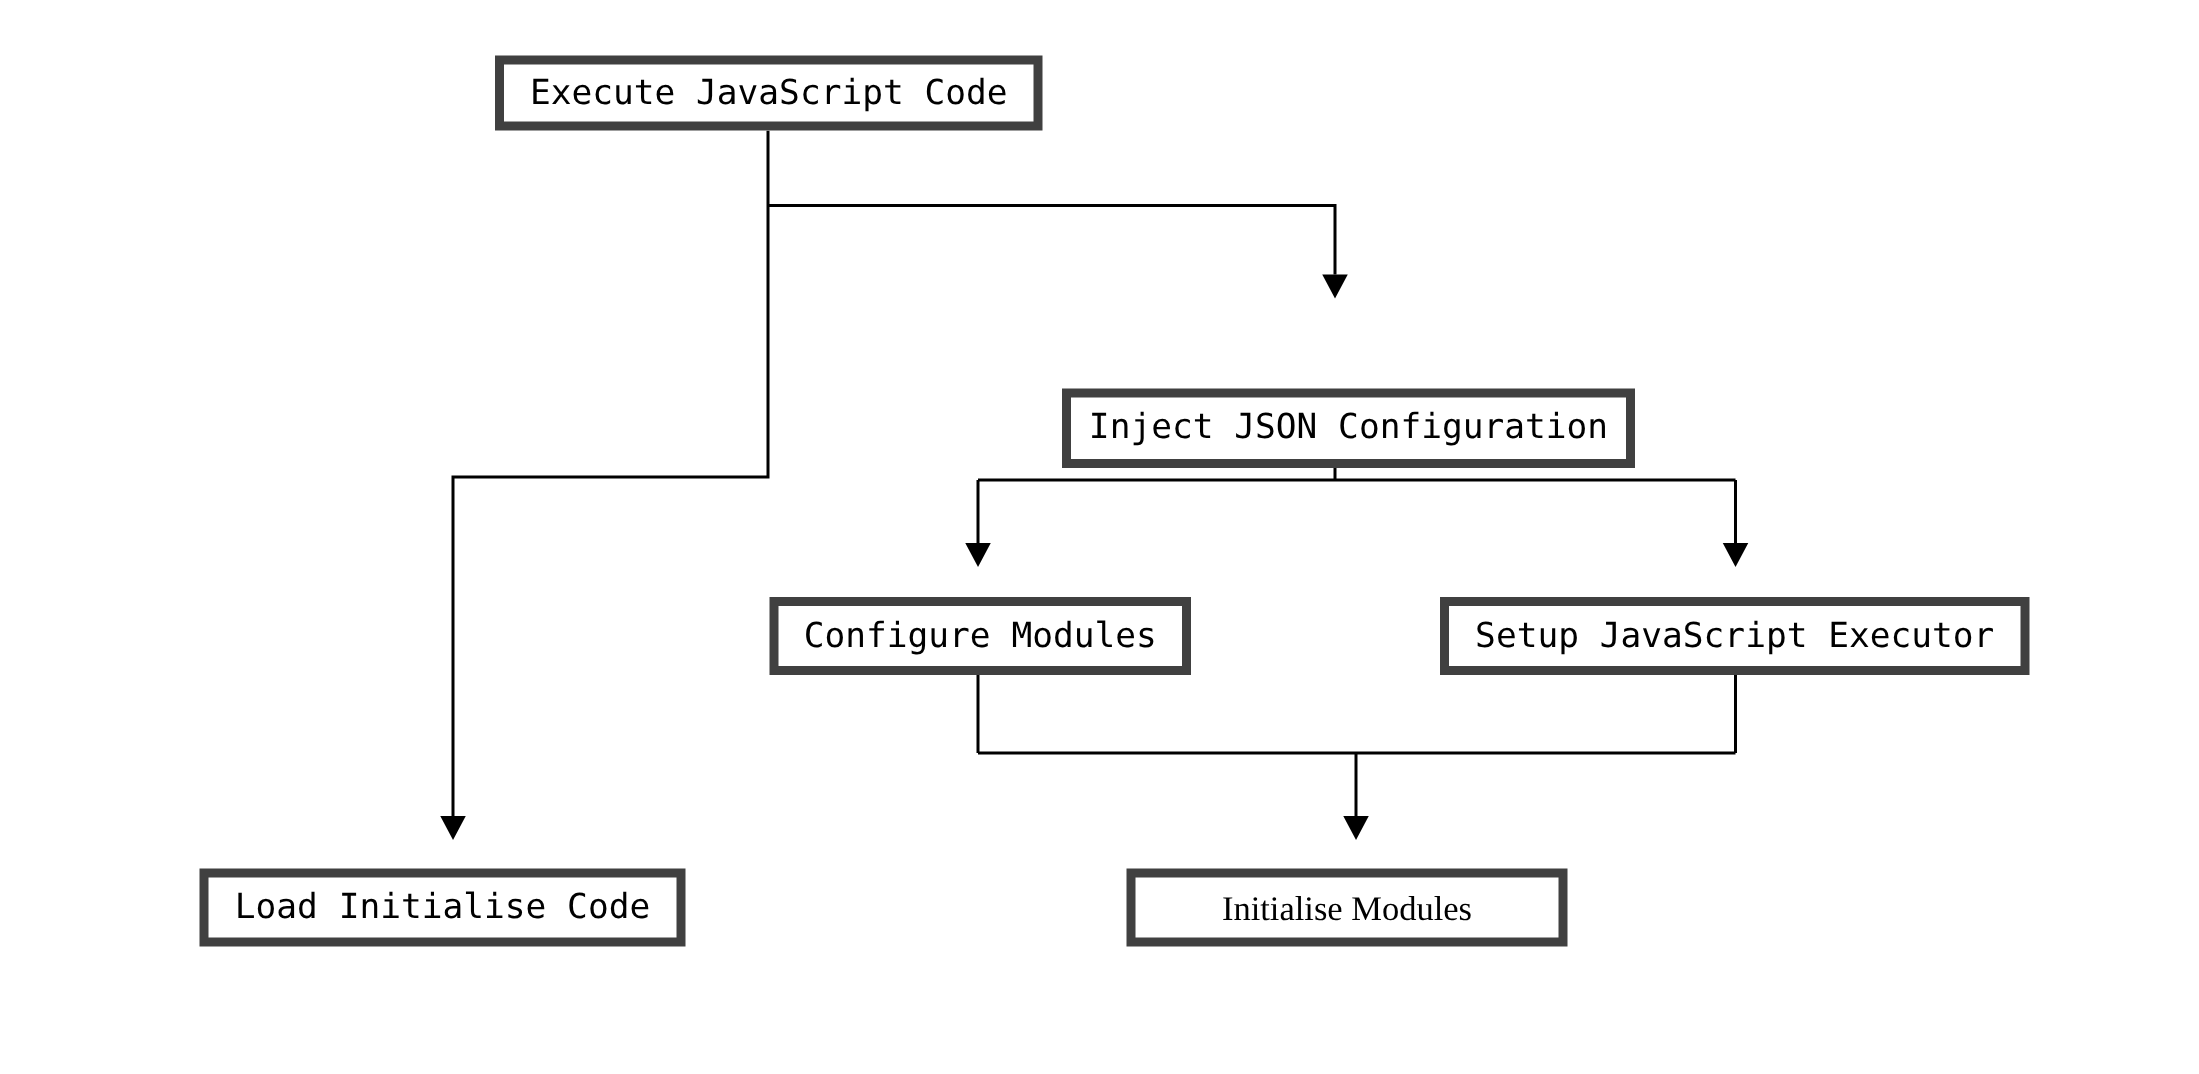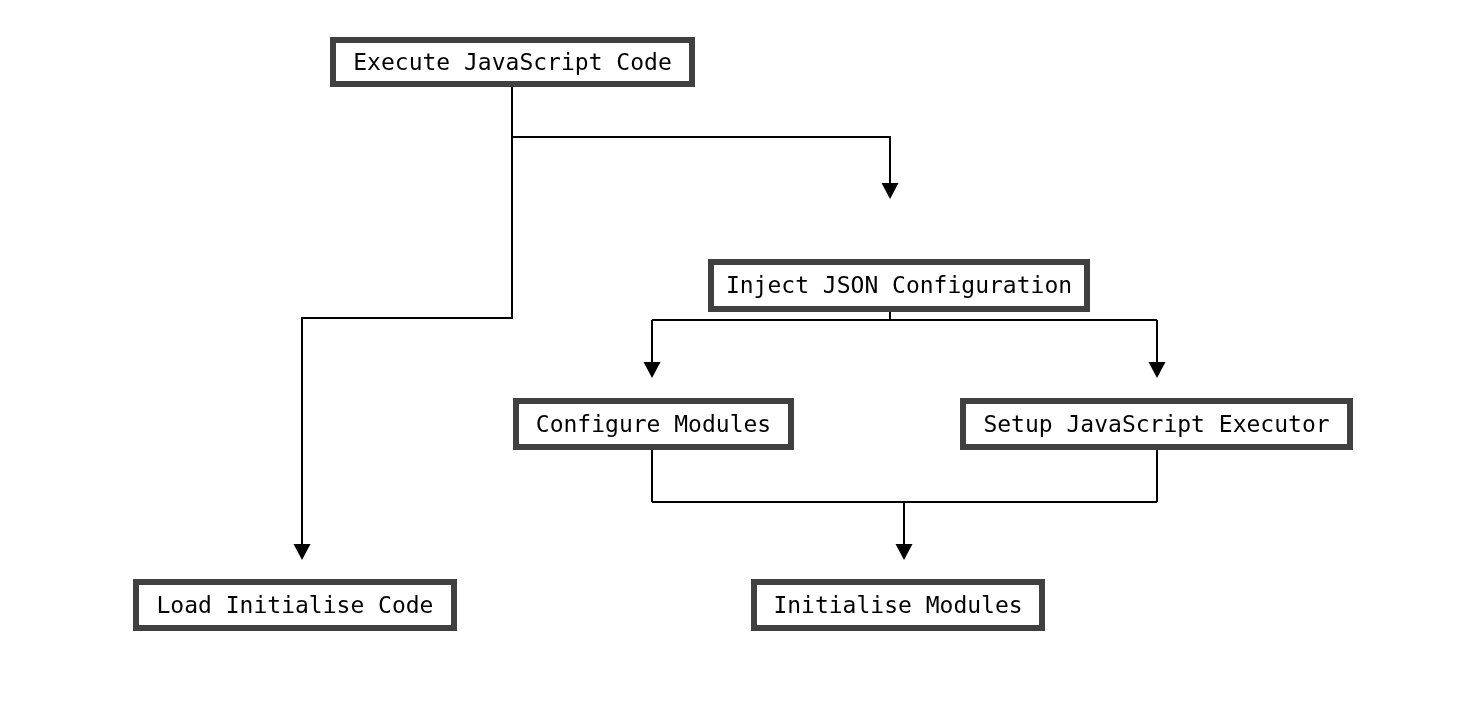--- a/index.html
+++ b/index.html
@@ -43,21 +43,21 @@
     justify-content: center;
     font-size: 23px;
     line-height: 1;
     white-space: nowrap;
   }
   .node-execute    { left: 330px;  top: 37px;  width: 365px; height: 50px; }
   .node-inject     { left: 708px;  top: 215px; width: 382px; height: 53px; margin-top: 44px; }
   .node-configure  { left: 513px;  top: 398px; width: 281px; height: 52px; }
   .node-setup      { left: 960px;  top: 398px; width: 393px; height: 52px; }
   .node-load       { left: 133px;  top: 579px; width: 324px; height: 52px; }
-  .node-initialise { left: 751px;  top: 579px; width: 294px; height: 52px; }
+  .node-initialise { left: 751px;  top: 579px; width: 294px; height: 52px; font-family: Liberation Serif, serif; }
 </style>
 </head>
 <body>
 
 <div class="stage">
 
   <svg class="connectors" viewBox="0 0 1466 716" xmlns="http://www.w3.org/2000/svg">
 
     <path d="M512 87 V318 H302 V544"></path>
     <polygon points="293.5,544 310.5,544 302,560"></polygon>

